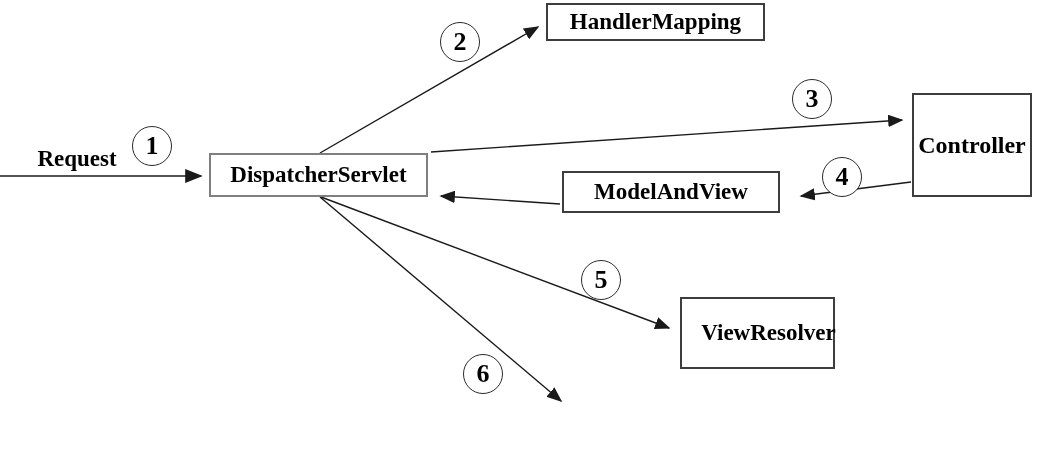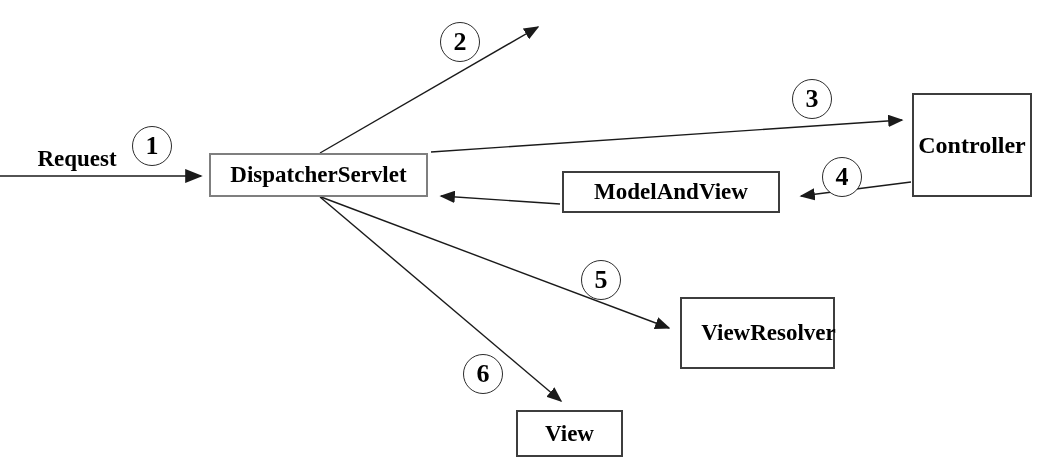--- a/index.html
+++ b/index.html
@@ -90,24 +90,24 @@
     <line x1="431" y1="152" x2="902" y2="120" stroke="#1a1a1a" stroke-width="1.4" marker-end="url(#arrowhead)"></line>
     <line x1="911" y1="182" x2="801" y2="196" stroke="#1a1a1a" stroke-width="1.4" marker-end="url(#arrowhead)"></line>
     <line x1="560" y1="204" x2="441" y2="196" stroke="#1a1a1a" stroke-width="1.4" marker-end="url(#arrowhead)"></line>
     <line x1="321" y1="197" x2="669" y2="328" stroke="#1a1a1a" stroke-width="1.4" marker-end="url(#arrowhead)"></line>
     <line x1="320" y1="197" x2="561" y2="401" stroke="#1a1a1a" stroke-width="1.4" marker-end="url(#arrowhead)"></line>
   </svg>
 
   <div class="flow-label">Request</div>
 
   <div class="node gray-border" id="node-dispatcher">DispatcherServlet</div>
+  <div class="node" id="node-handler">HandlerMapping</div>
   <div class="node" id="node-mav">ModelAndView</div>
   <div class="node" id="node-controller">Controller</div>
   <div class="node" id="node-viewres">ViewResolver</div>
-  <div class="node" id="node-view">View</div>
 
   <div class="step-circle" id="step-1">1</div>
   <div class="step-circle" id="step-2">2</div>
   <div class="step-circle" id="step-3">3</div>
   <div class="step-circle" id="step-4">4</div>
   <div class="step-circle" id="step-5">5</div>
   <div class="step-circle" id="step-6">6</div>
 
 </div>
 

